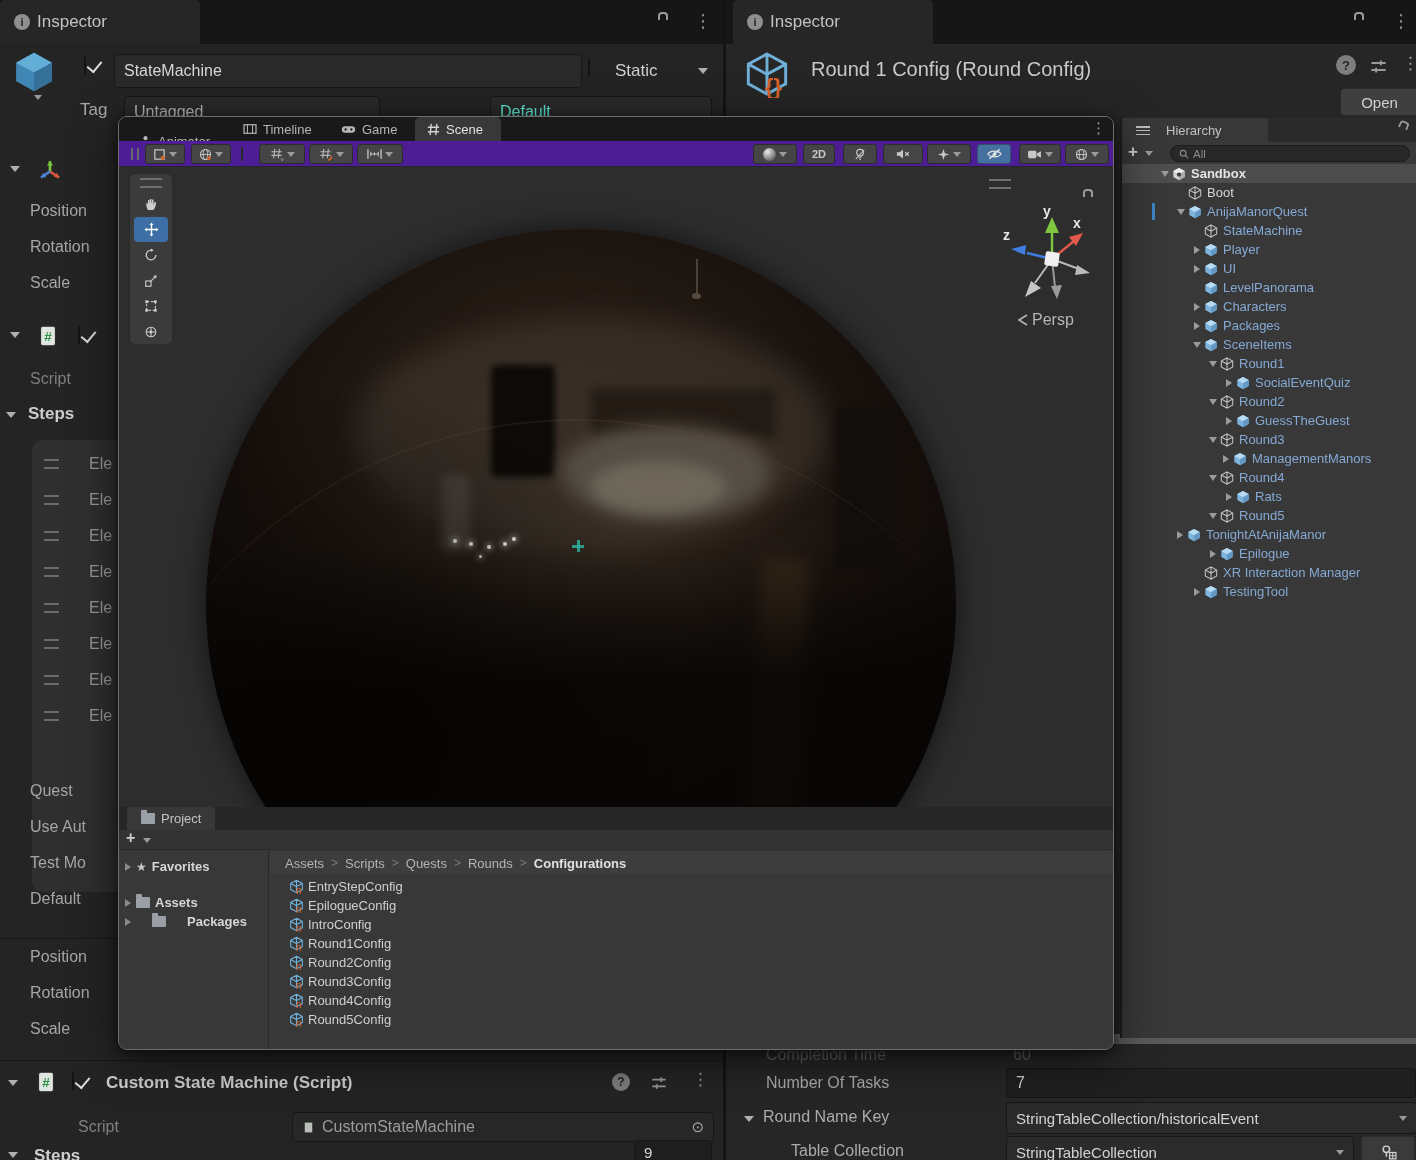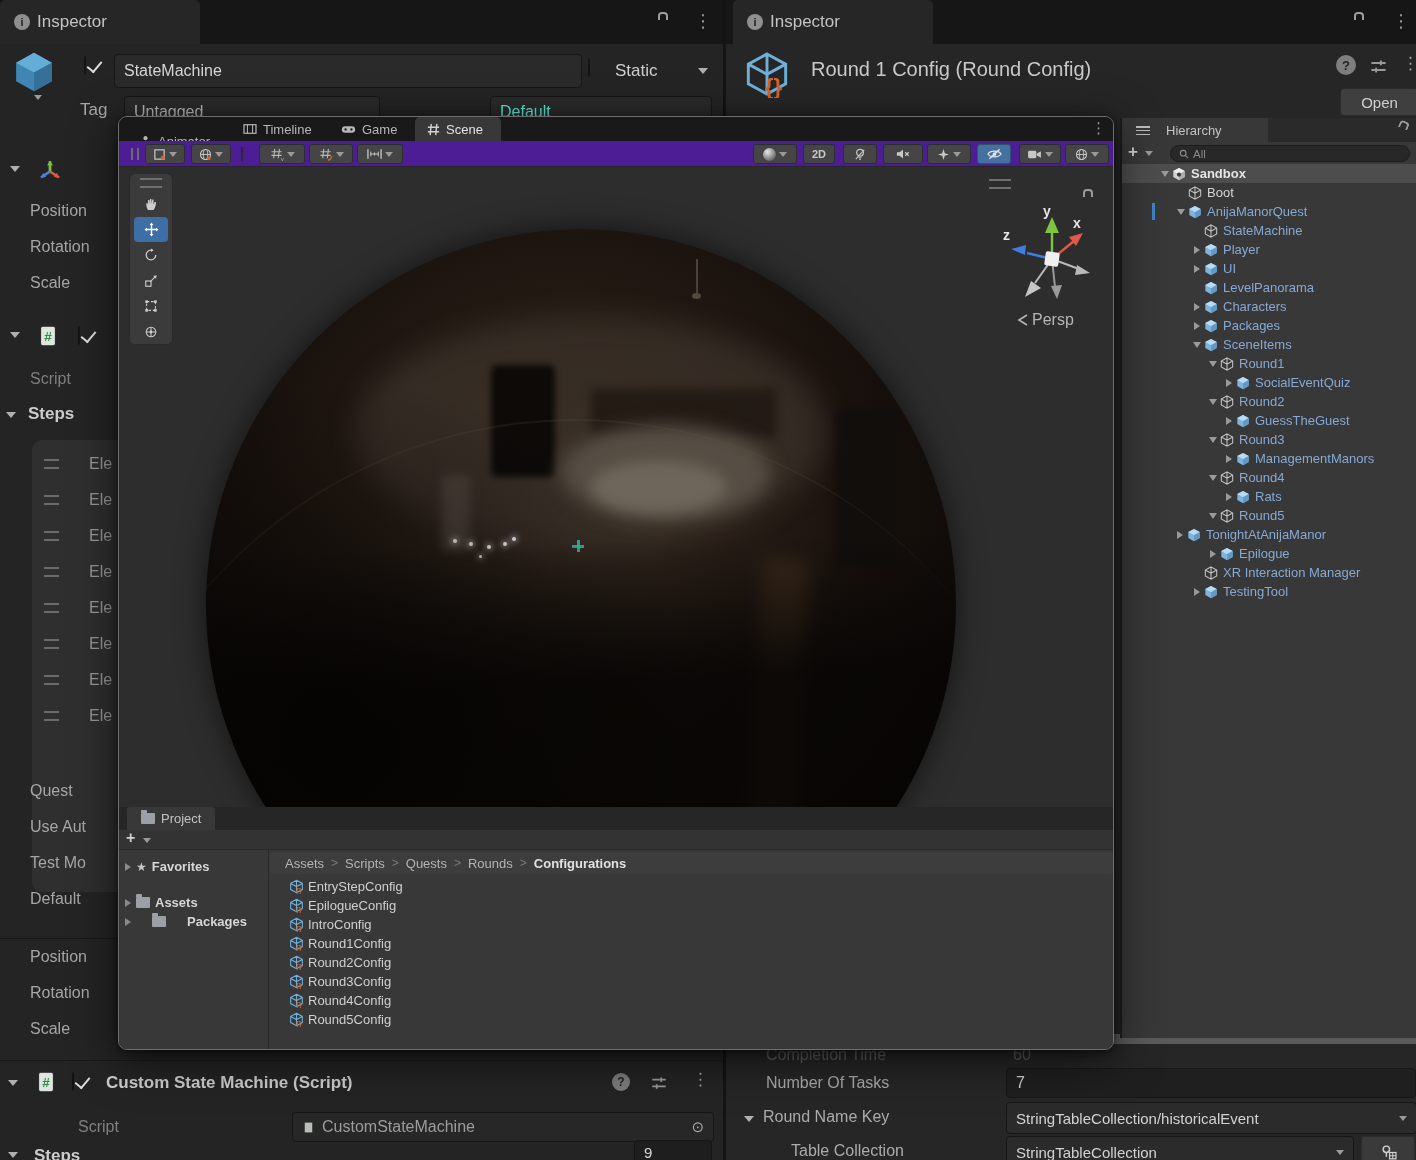--- a/index.html
+++ b/index.html
@@ -440,21 +440,21 @@
           <span class="harrow">
             <span style="width:0;height:0;border-left:4.5px solid transparent;border-right:4.5px solid transparent;border-top:6px solid #9a9a9a;"></span>
           </span>
           <span class="hicon">
             <svg width="14" height="14" viewBox="0 0 16 16">
               <path d="M8 1 L14.5 4.6 V11.4 L8 15 L1.5 11.4 V4.6 Z M8 1 V8.2 M1.5 4.6 L8 8.2 L14.5 4.6 M8 8.2 V15" fill="none" stroke="#c4c4c4" stroke-width="1.2"></path>
             </svg>
           </span>
           <span class="hlabel blue">Round3</span>
         </div>
-        <div class="hrow" style="padding-left: 100px;">
+        <div class="hrow" style="padding-left: 64px; margin-left: 33px;">
           <span class="harrow">
             <span style="width:0;height:0;border-top:4.5px solid transparent;border-bottom:4.5px solid transparent;border-left:6px solid #9a9a9a;"></span>
           </span>
           <span class="hicon">
             <svg width="14" height="14" viewBox="0 0 16 16">
               <path d="M8 1 L14.5 4.6 V11.4 L8 15 L1.5 11.4 V4.6 Z" fill="#7fb4dd"></path>
               <path d="M8 1 L14.5 4.6 L8 8.2 L1.5 4.6 Z" fill="#b6dbf2"></path>
               <path d="M8 8.2 L14.5 4.6 V11.4 L8 15 Z" fill="#6399c4"></path>
             </svg>
           </span>

